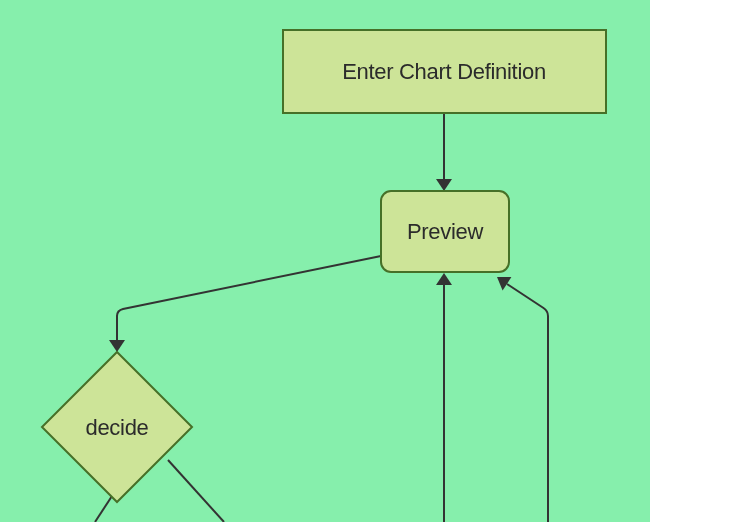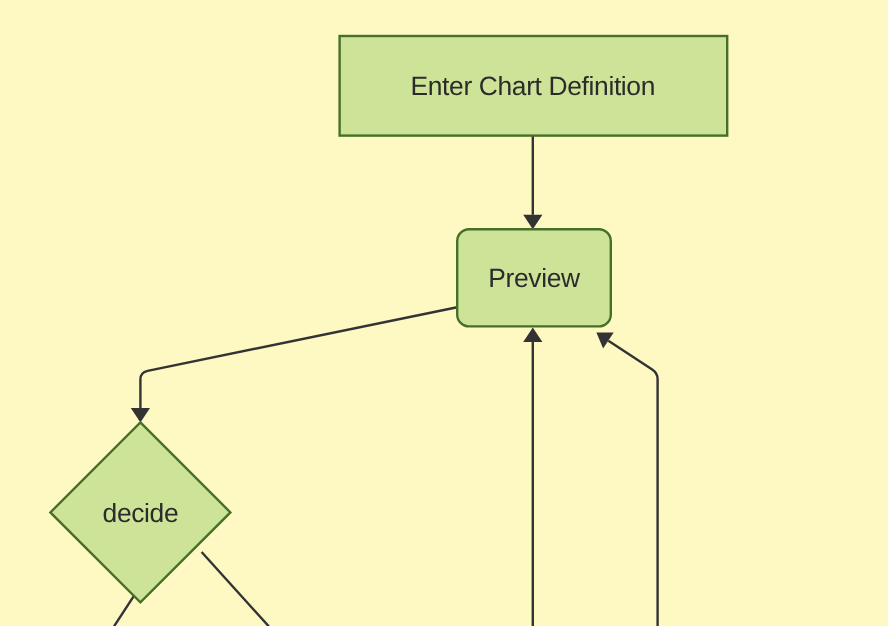--- a/index.html
+++ b/index.html
@@ -2,23 +2,23 @@
 <html><head>
 <meta charset="utf-8">
 <style>
   html, body {
     margin: 0;
     padding: 0;
     background: #ffffff;
   }
   .canvas {
     position: relative;
-    width: 740px;
+    width: 650px;
     height: 522px;
-    background: #fef9c3;
+    background: #86efac;
     overflow: hidden;
     font-family: "Liberation Sans", sans-serif;
     text-decoration: underline;
   }
   svg text {
     font-family: "Liberation Sans", sans-serif;
     font-size: 22px;
     fill: #2b2b2b;
     letter-spacing: -0.3px;
   }

